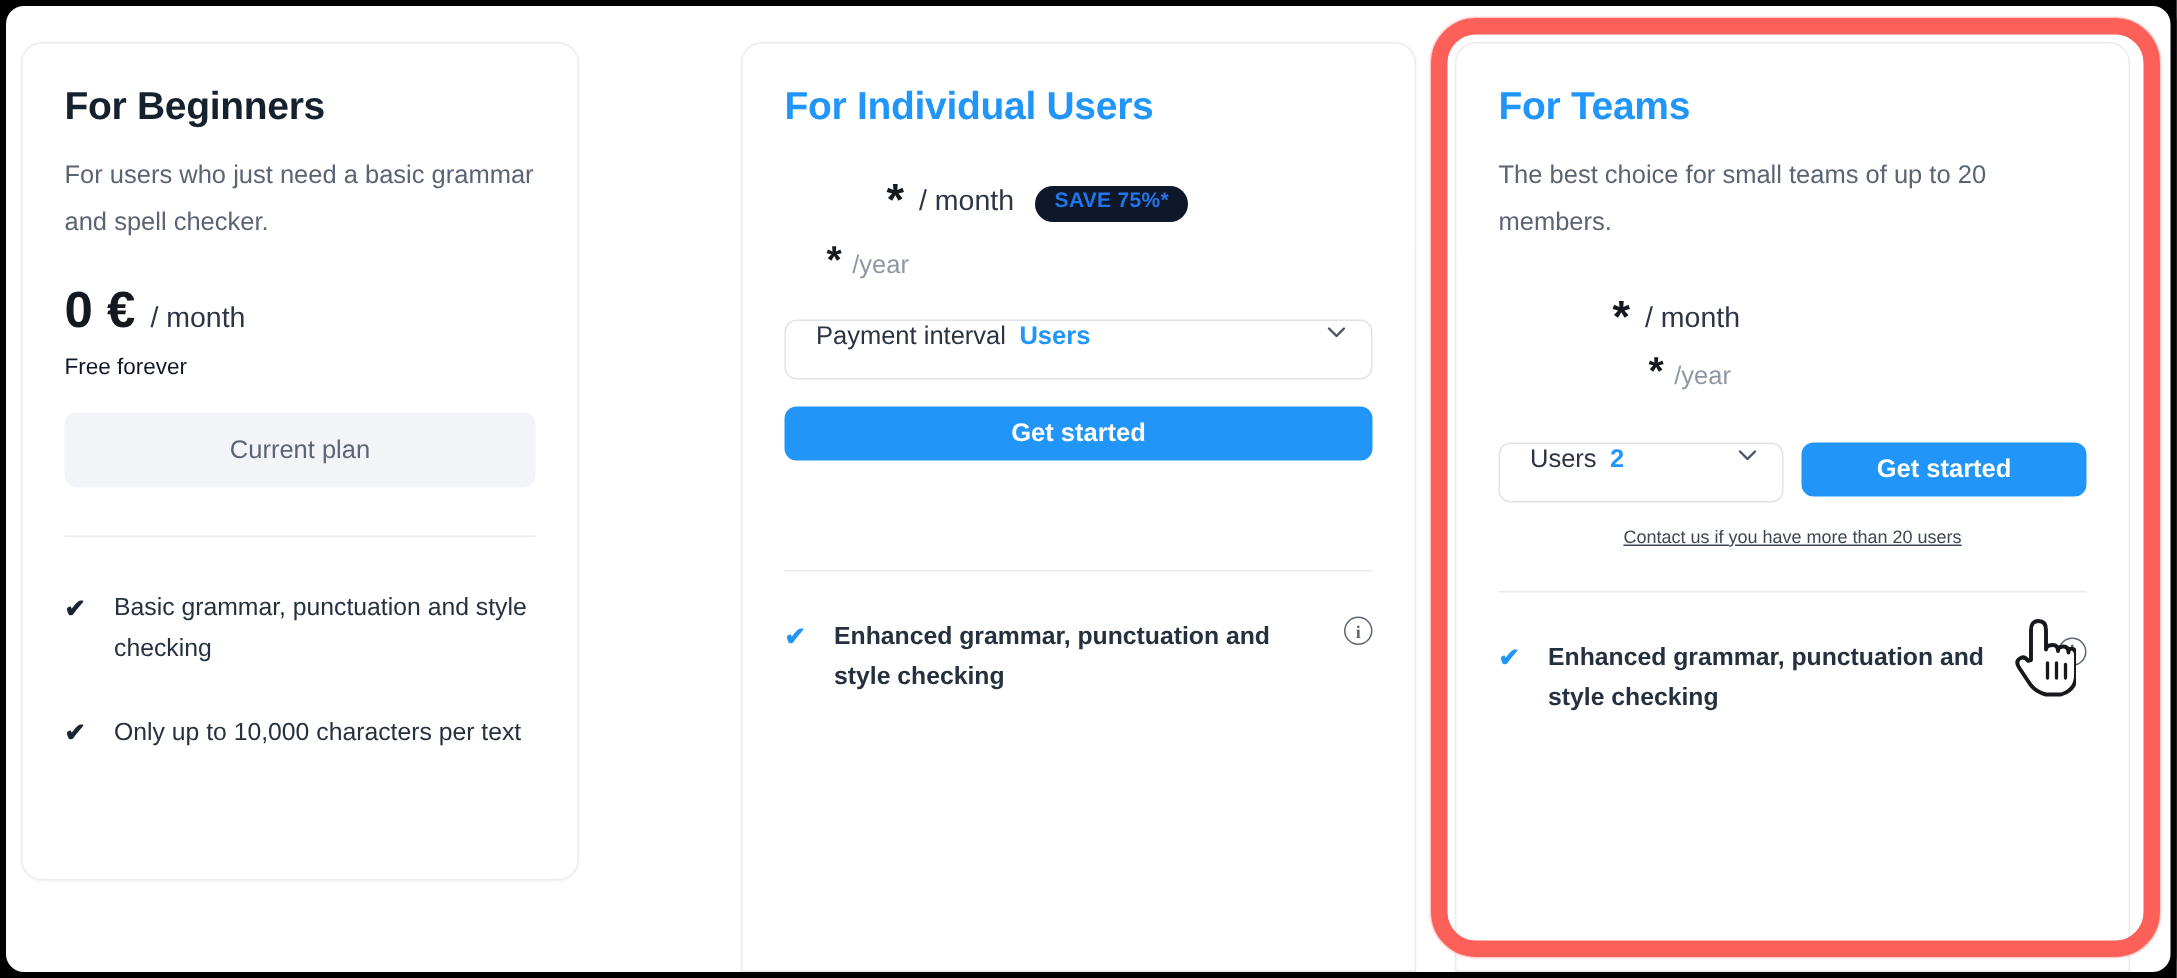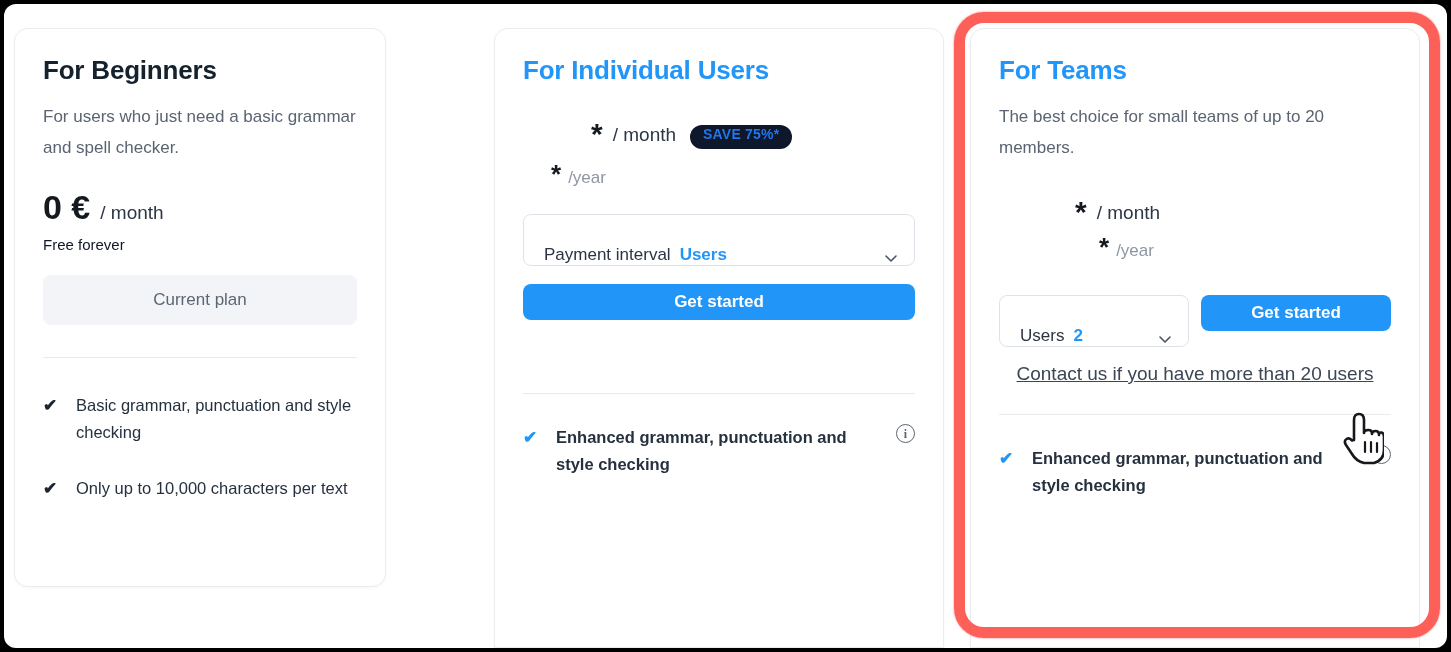--- a/index.html
+++ b/index.html
@@ -145,26 +145,26 @@
     border: none;
     border-radius: 8px;
     width: 100%;
     color: #5c6673;
     font-size: 17px;
     font-family: "Liberation Sans", sans-serif;
     cursor: default;
   }
 
   .select-box {
-    height: 52px;
+    height: 40px;
     border: 1px solid #dfe3e9;
     border-radius: 8px;
     background: #fff;
     display: flex;
-    align-items: flex-end;
+    align-items: flex-start;
     padding: 0 16px 0 20px;
     cursor: pointer;
   }
   .select-label { font-size: 17px; color: #2b3443; }
   .select-value { font-size: 17px; font-weight: bold; color: #2196f8; margin-left: 9px; }
   .chev { margin-left: auto; width: 14px; height: 14px; color:#4a5463; }
 
   .cta {
     background: #2196f8;
     border: none;
@@ -173,21 +173,21 @@
     font-size: 17px;
     font-weight: bold;
     font-family: "Liberation Sans", sans-serif;
     height: 36px;
     cursor: pointer;
   }
 
   .contact-link {
     display: block;
     text-align: center;
-    font-size: 19px;
+    font-size: 12px;
     color: #3c4654;
     text-decoration: underline;
     margin-top: 16px;
     cursor: pointer;
   }
 
   .divider { height: 1px; background: #e9ebef; width: 100%; }
 
   
   .feature {

